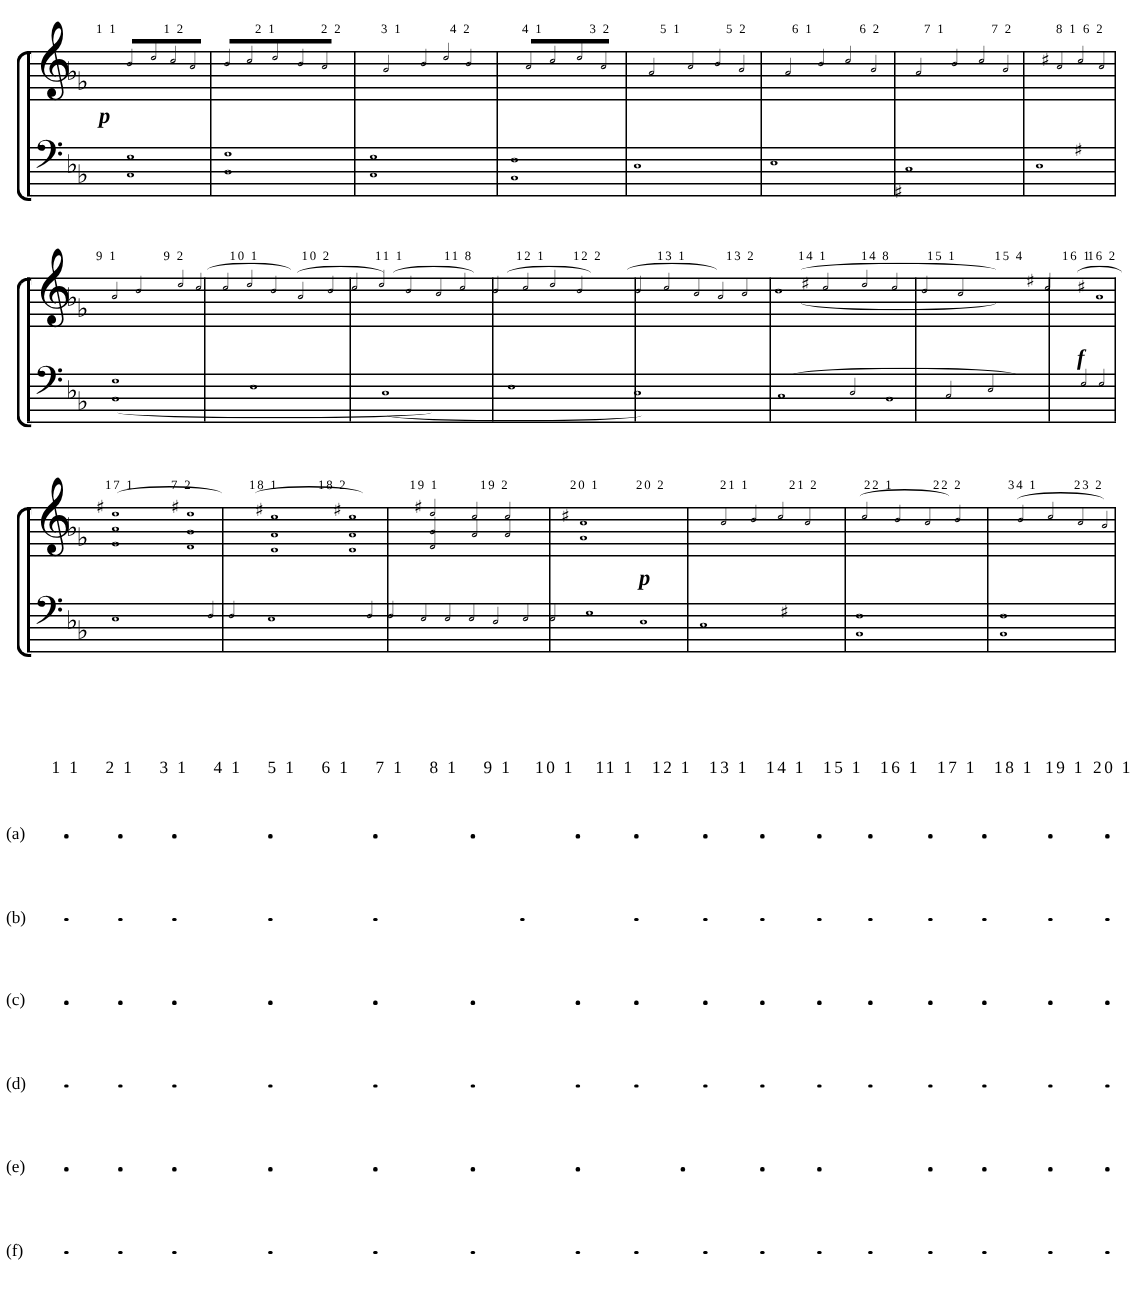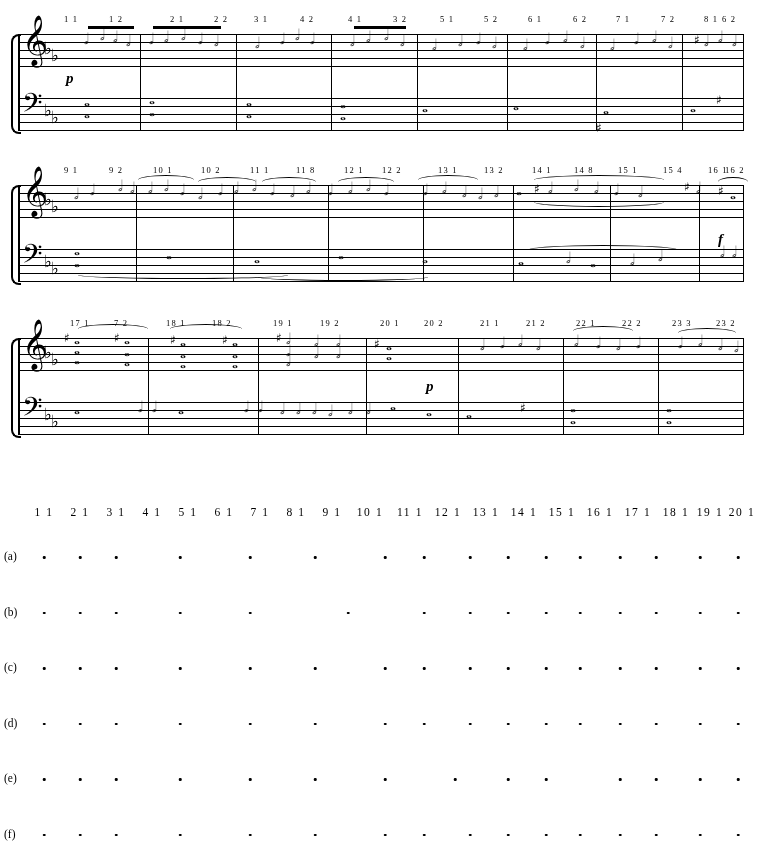--- a/index.html
+++ b/index.html
@@ -452,21 +452,21 @@
       <span class="beatlbl" style="left:148px">18 1</span>
       <span class="beatlbl" style="left:194px">18 2</span>
       <span class="beatlbl" style="left:255px">19 1</span>
       <span class="beatlbl" style="left:302px">19 2</span>
       <span class="beatlbl" style="left:362px">20 1</span>
       <span class="beatlbl" style="left:406px">20 2</span>
       <span class="beatlbl" style="left:462px">21 1</span>
       <span class="beatlbl" style="left:508px">21 2</span>
       <span class="beatlbl" style="left:558px">22 1</span>
       <span class="beatlbl" style="left:604px">22 2</span>
-      <span class="beatlbl" style="left:654px">23 3</span>
+      <span class="beatlbl" style="left:654px">34 1</span>
       <span class="beatlbl" style="left:698px">23 2</span>
     </div>
     <div class="staffblock">
       <div class="brace"></div>
       <div class="sysbar"></div>
 
       <div class="staff treble">
         <div class="line l0"></div>
           <div class="line l1"></div>
           <div class="line l2"></div>

